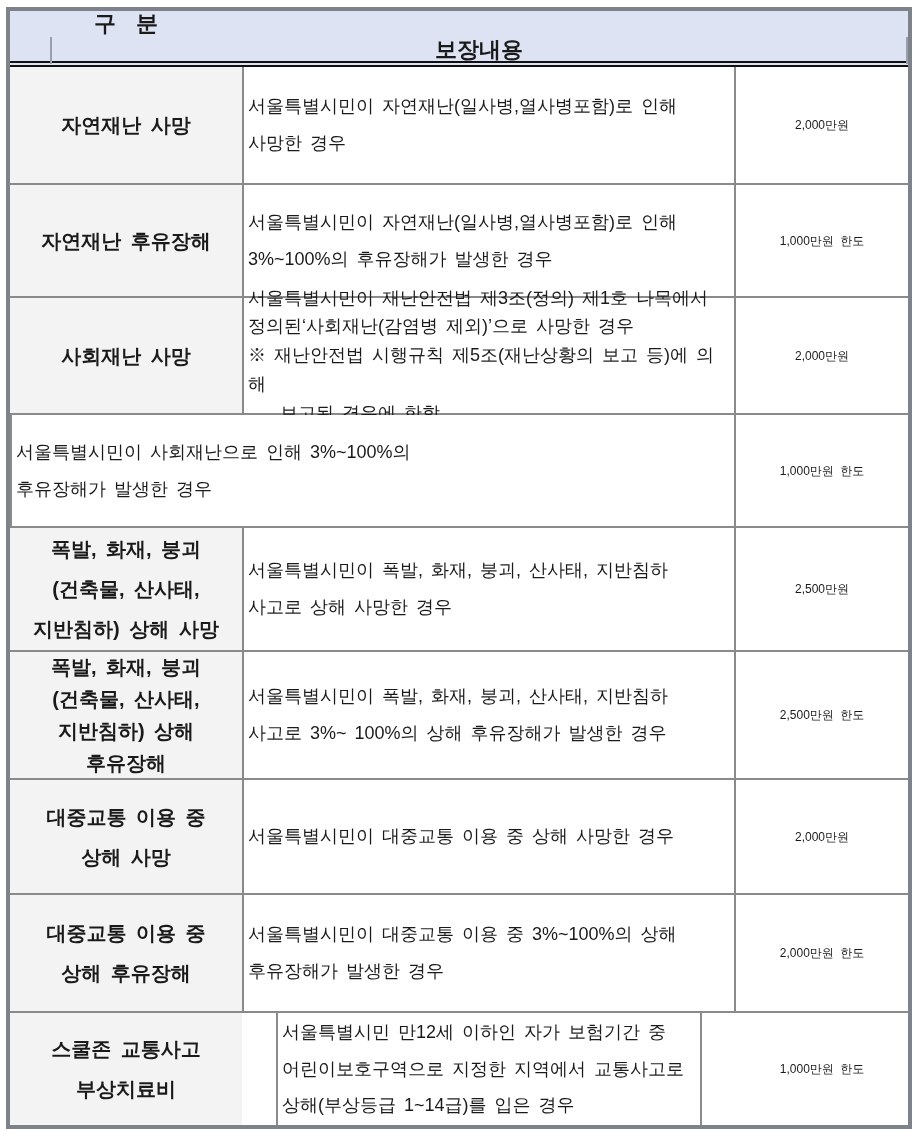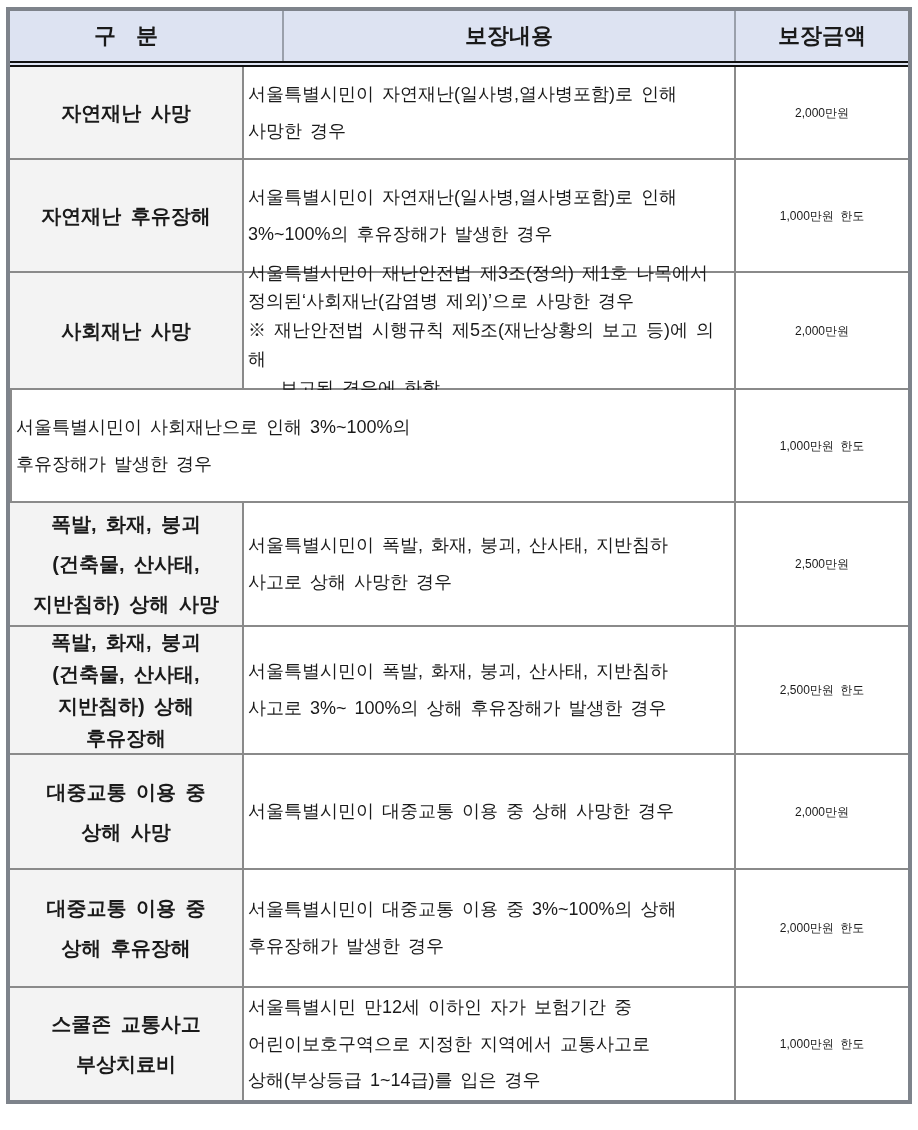--- a/index.html
+++ b/index.html
@@ -22,32 +22,33 @@
   .row {
     display: flex;
     align-items: stretch;
     border-top: 2px solid #8a8a8a;
   }
   .row.header {
     border-top: none;
     background: #dde3f2;
     height: 50px;
     border-bottom: 6px double #111111;
+    flex-direction: column;
   }
   .row:nth-child(2) { border-top: none; }
   
-  .row:nth-child(2)  { height: 91px; }
+  .row:nth-child(2)  { height: 116px; }
   .row:nth-child(3)  { height: 111px; }
   .row:nth-child(4)  { height: 115px; }
   .row:nth-child(5)  { height: 111px; }
   .row:nth-child(6)  { height: 122px; }
   .row:nth-child(7)  { height: 126px; }
   .row:nth-child(8)  { height: 113px; }
   .row:nth-child(9)  { height: 116px; }
-  .row:nth-child(10) { height: 112px; }
+  .row:nth-child(10) { height: 112px; gap: 34px; }
 
   .cell {
     display: flex;
     align-items: center;
     white-space: pre-wrap;
     box-sizing: border-box;
   }
   .cat {
     width: 232px;
     justify-content: center;

